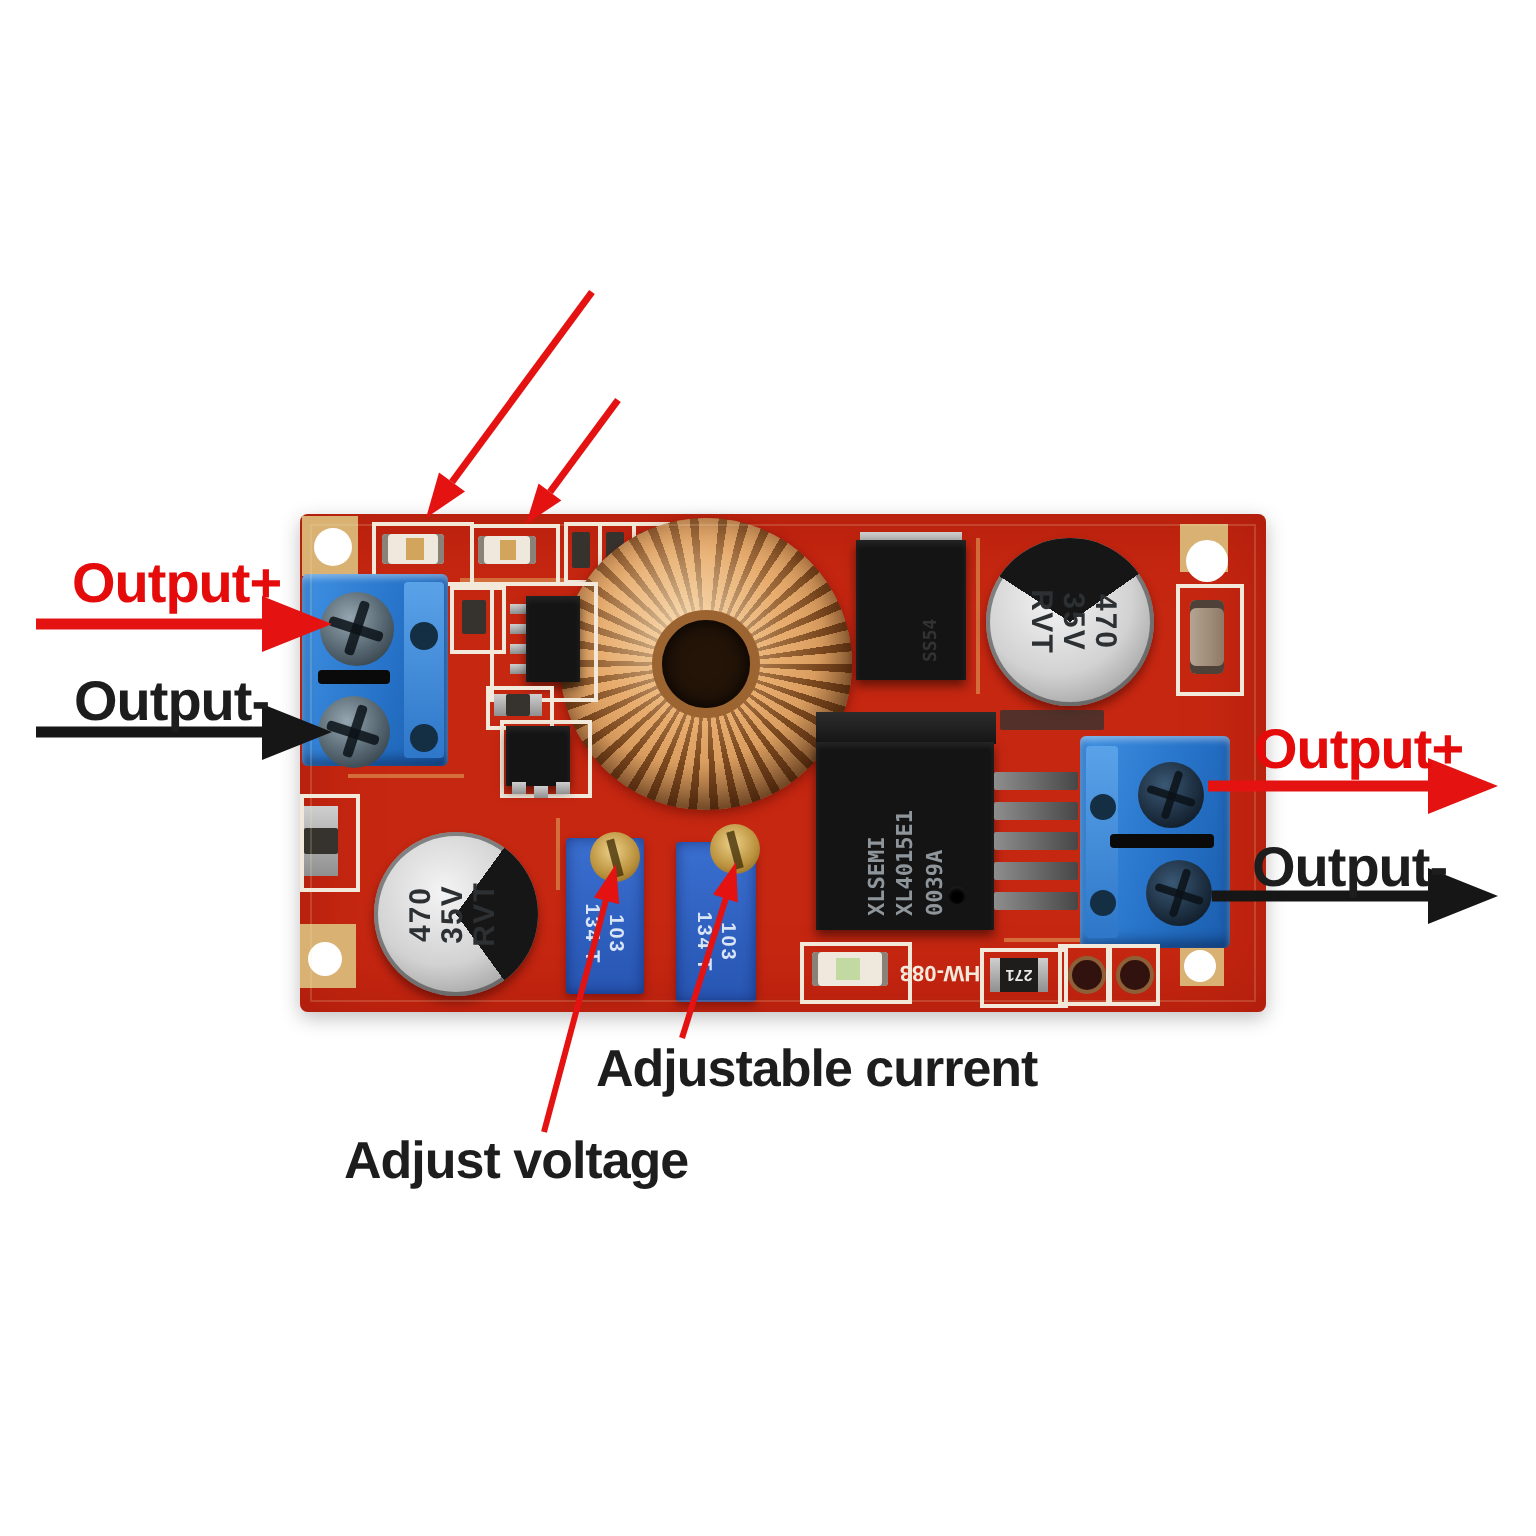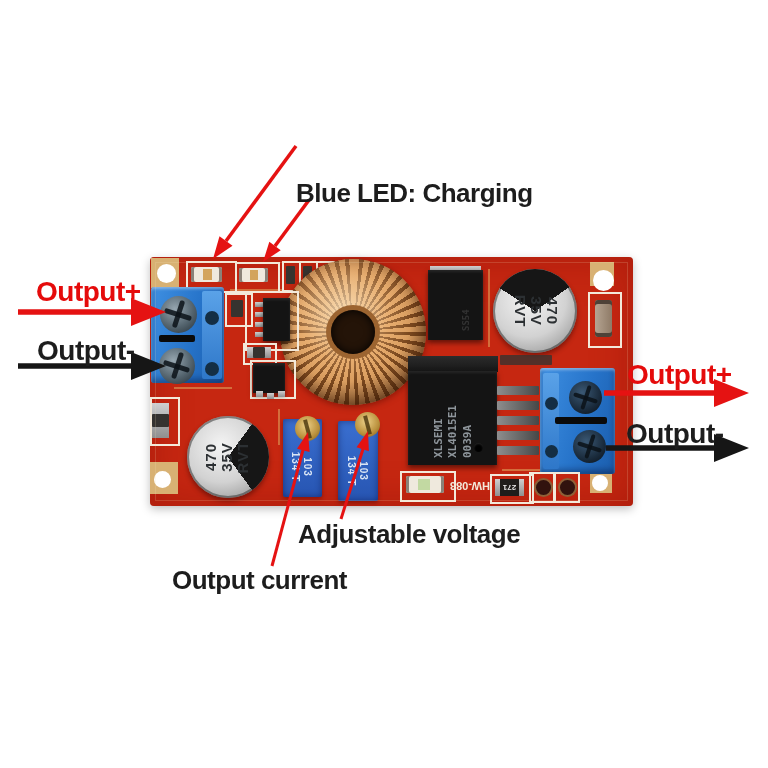--- a/index.html
+++ b/index.html
@@ -239,21 +239,20 @@
       <line x1="341" y1="519" x2="363" y2="449" stroke="#e51212" stroke-width="3"></line>
       <polygon points="368,431 368.9,451.2 356.5,447.3" fill="#e51212"></polygon>
     </g>
 
     <g>
       <line x1="272" y1="566" x2="303" y2="450" stroke="#e51212" stroke-width="3"></line>
       <polygon points="308,432 309.6,452.1 297,448.7" fill="#e51212"></polygon>
     </g>
   </svg>
 
-  <div class="lbl" style="left:296px;top:180px;font-size:26px;color:#1d1d1d;">Blue LED: Charging</div>
   <div class="lbl" style="left:36px;top:278px;font-size:28px;color:#e50b0b;">Output+</div>
   <div class="lbl" style="left:37px;top:337px;font-size:28px;color:#1d1d1d;">Output-</div>
   <div class="lbl" style="left:627px;top:361px;font-size:28px;color:#e50b0b;">Output+</div>
   <div class="lbl" style="left:626px;top:420px;font-size:28px;color:#1d1d1d;">Output-</div>
-  <div class="lbl" style="left:298px;top:521px;font-size:26px;color:#1d1d1d;">Adjustable voltage</div>
-  <div class="lbl" style="left:172px;top:567px;font-size:26px;color:#1d1d1d;">Output current</div>
+  <div class="lbl" style="left:298px;top:521px;font-size:26px;color:#1d1d1d;">Adjustable current</div>
+  <div class="lbl" style="left:172px;top:567px;font-size:26px;color:#1d1d1d;">Adjust voltage</div>
 
 </div>
 
 </body></html>

